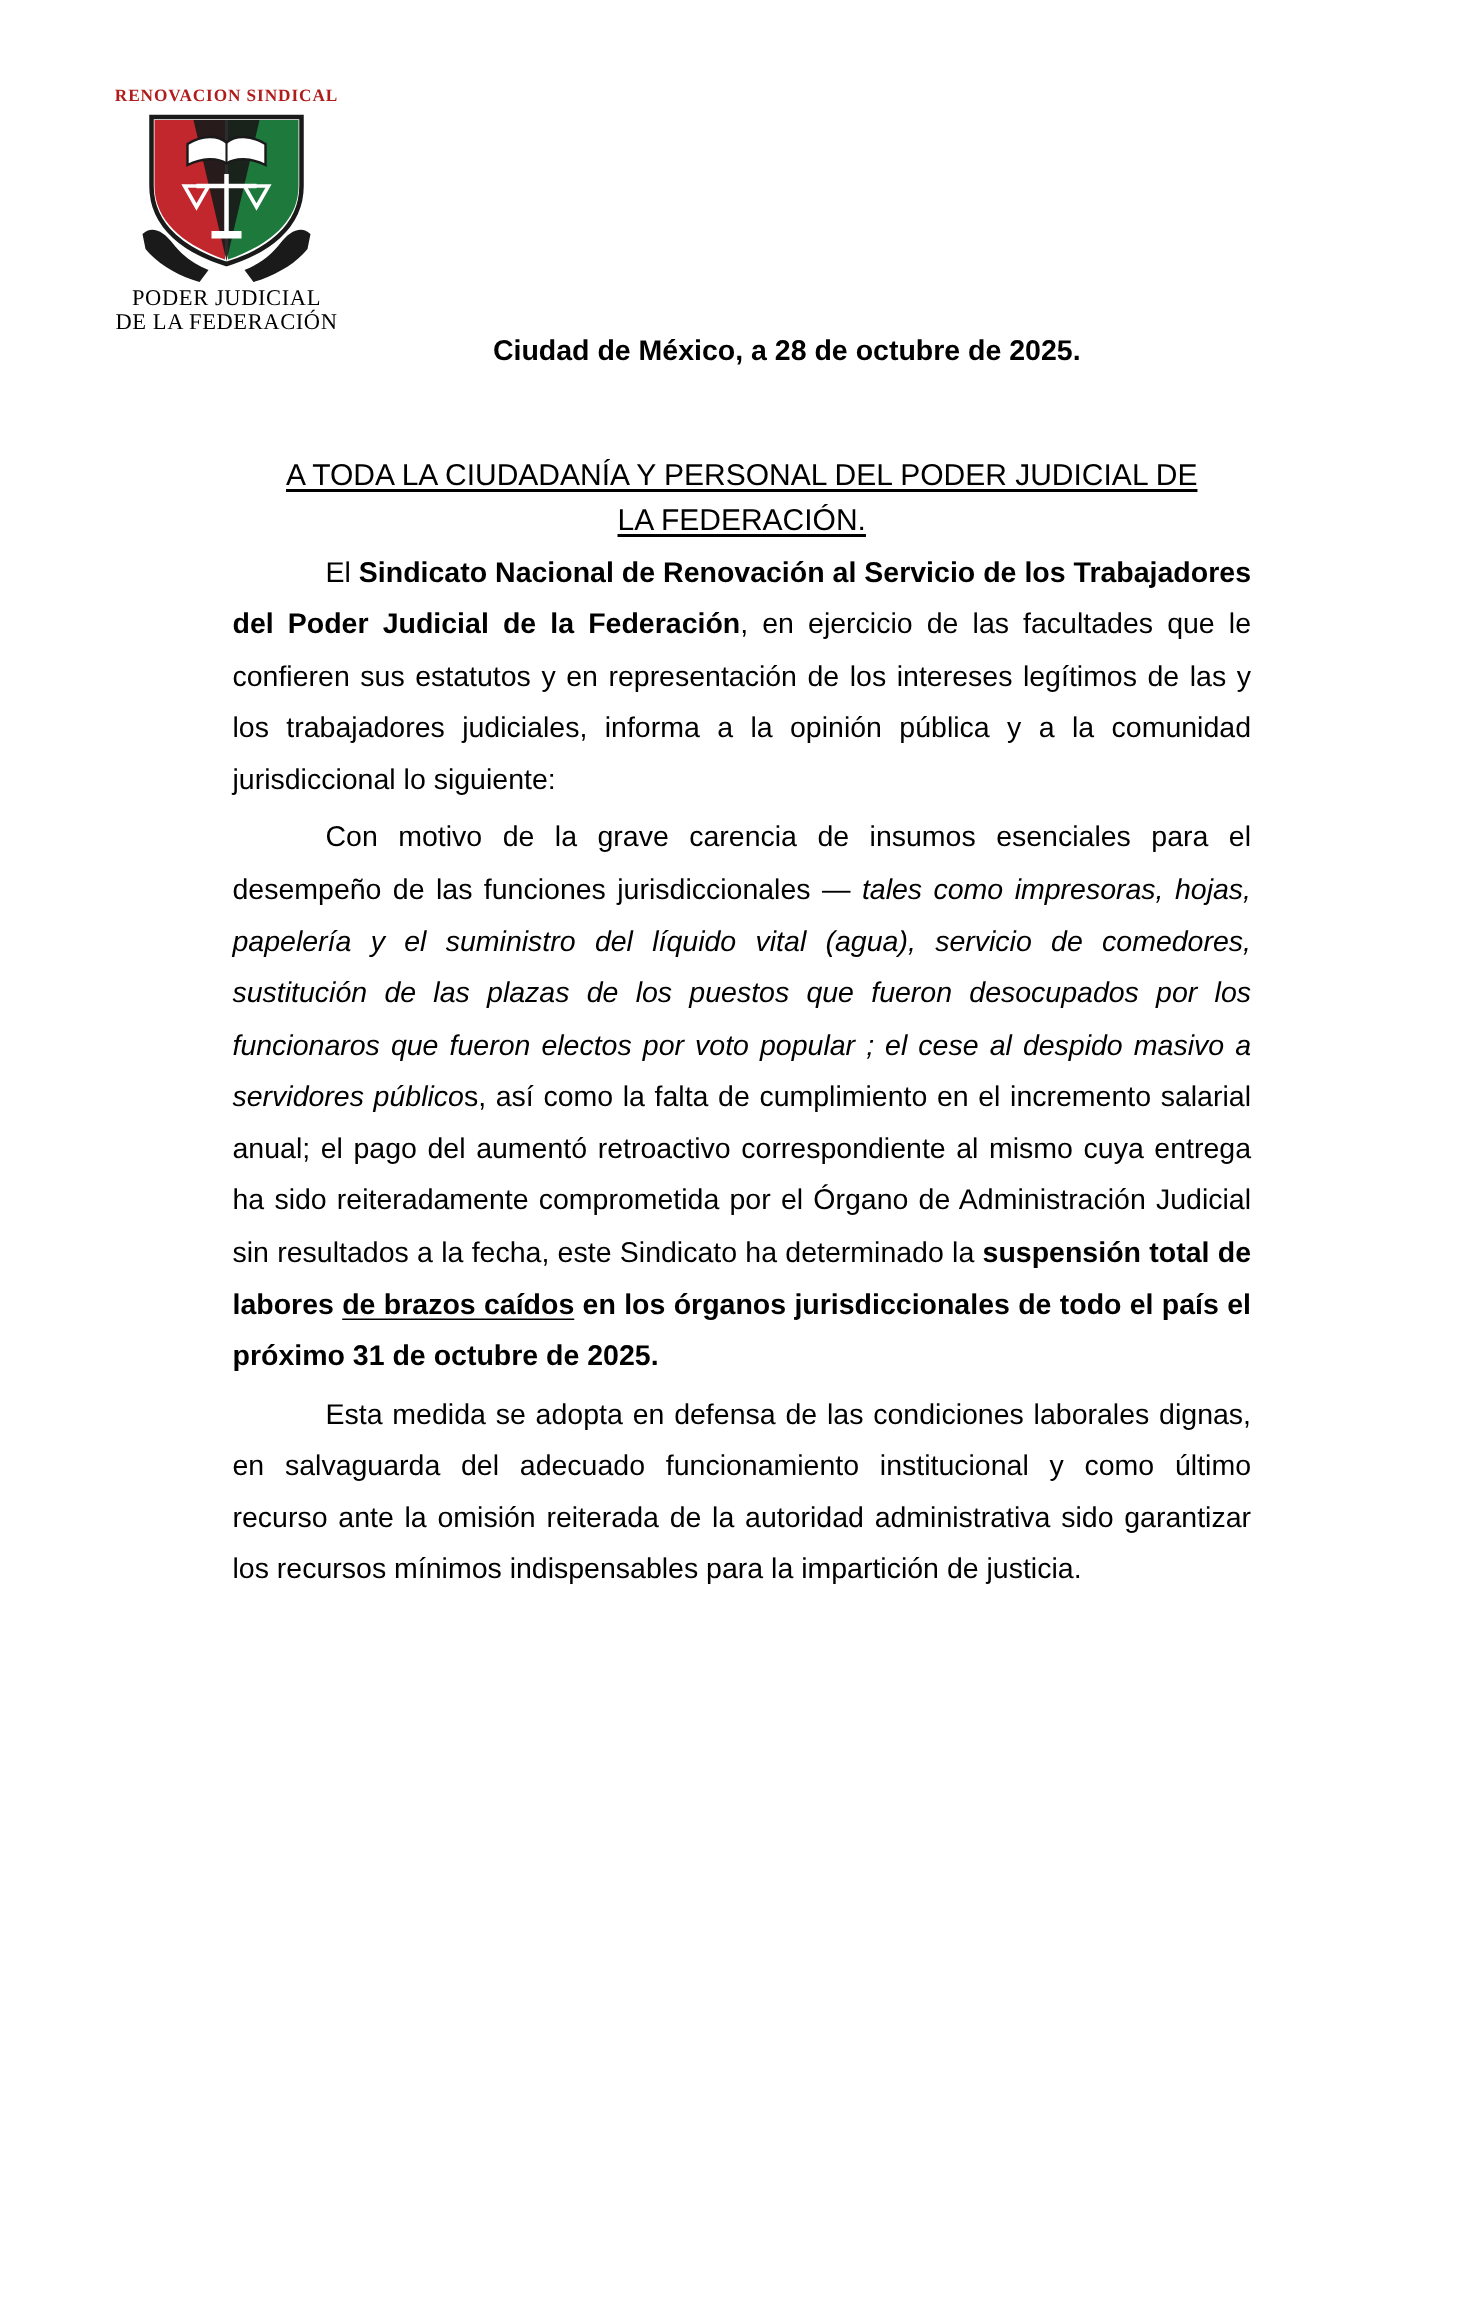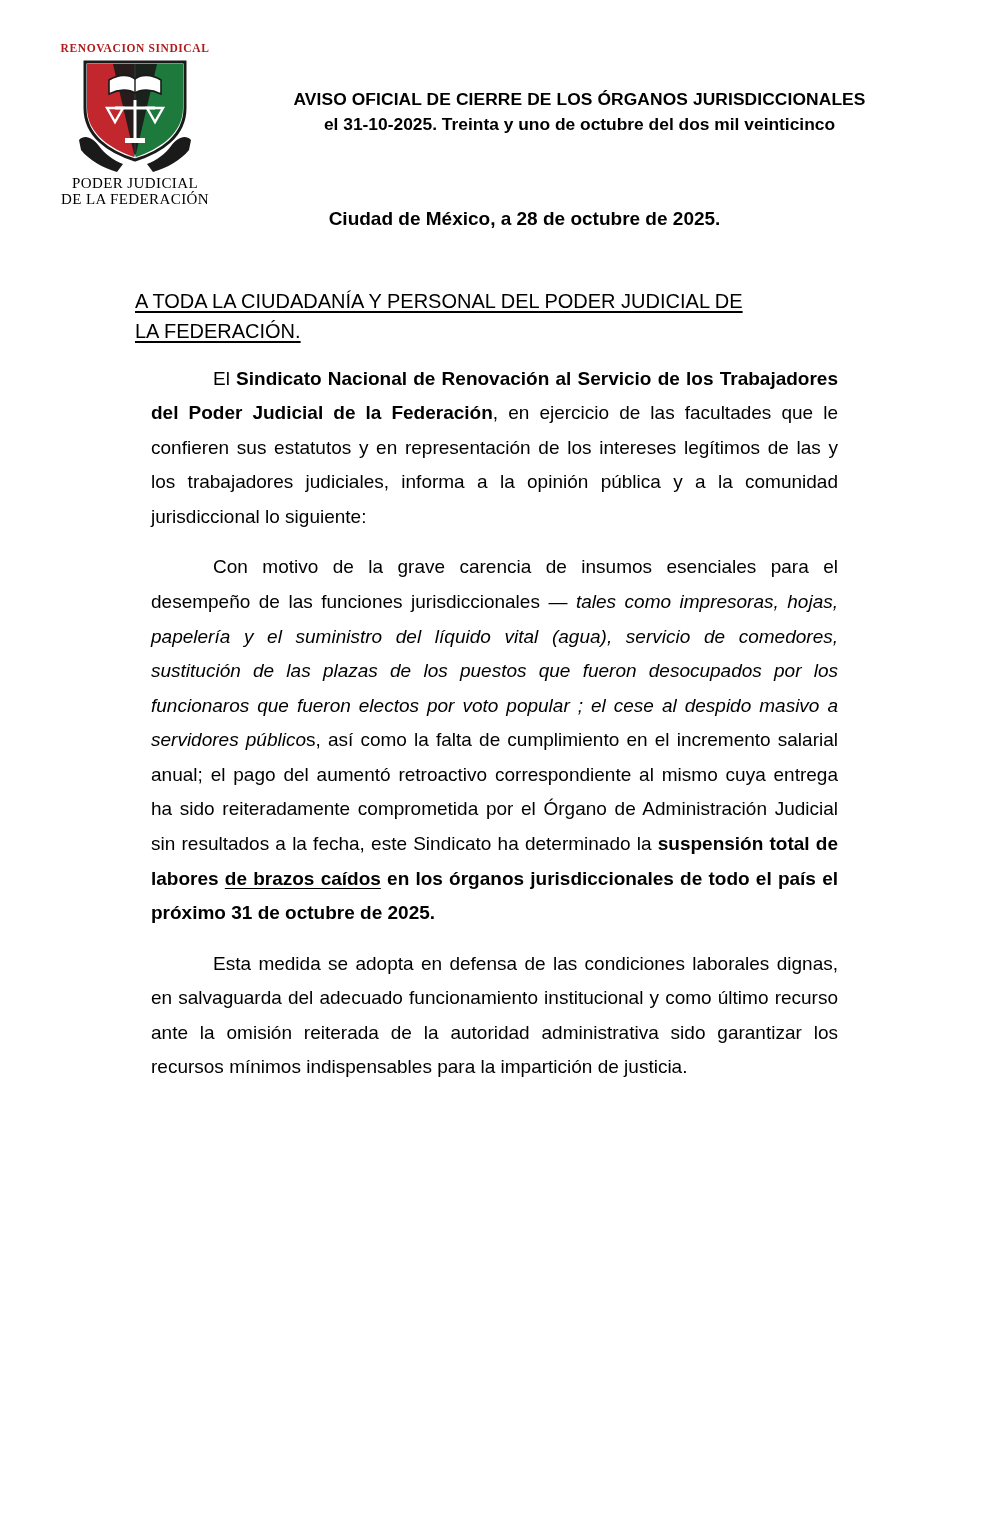--- a/index.html
+++ b/index.html
@@ -14,21 +14,21 @@
     color: #000000;
     position: relative;
     overflow: hidden;
   }
 
   .page {
     position: relative;
     width: 989px;
     height: 1080px;
     box-sizing: border-box;
-    padding: 0;
+    padding: 16px;
   }
 
   
   .header {
     display: flex;
     align-items: flex-start;
     padding: 42px 60px 0 40px;
   }
 
   .logo-block {
@@ -94,35 +94,35 @@
     padding-right: 60px;
   }
 
   
   .content {
     padding: 0 135px 0 135px;
   }
 
   .addressee {
     margin-top: 56px;
-    text-align: left;
+    text-align: center;
     font-size: 20px;
     line-height: 1.5;
   }
   .addressee span {
     text-decoration: underline;
     text-underline-offset: 3px;
   }
 
   p.body-par {
     font-size: 19px;
     line-height: 1.82;
     text-align: justify;
     text-justify: inter-word;
-    margin: 16px;
+    margin: 4px;
     text-indent: 62px;
     hyphens: none;
   }
 
   .par-gap-1 { margin-top: 48px; }
   .par-gap-2 { margin-top: 78px; }
   .par-gap-3 { margin-top: 70px; }
 
   b { font-weight: bold; }
   i { }
@@ -162,24 +162,20 @@
           <path d="M126 84 C120 78 112 82 106 90 C100 98 92 104 82 108 L88 116 C102 112 116 104 124 94 Z" fill="#1a1a1a"></path>
         </svg>
       </div>
 
       <div class="logo-bottomtext">
         <div>PODER JUDICIAL</div>
         <div>DE LA FEDERACIÓN</div>
       </div>
     </div>
 
-    <div class="header-text">
-      <div class="title-line1">AVISO OFICIAL DE CIERRE DE LOS ÓRGANOS JURISDICCIONALES</div>
-      <div class="title-line2">el 31-10-2025. Treinta y uno de octubre del dos mil veinticinco</div>
-    </div>
   </div>
 
   <div class="city-date">Ciudad de México, a 28 de octubre de 2025.</div>
 
   <div class="content">
 
     <div class="addressee">
       <span>A TODA LA CIUDADANÍA Y PERSONAL DEL PODER JUDICIAL DE</span><br>
       <span>LA FEDERACIÓN.</span>
     </div>

